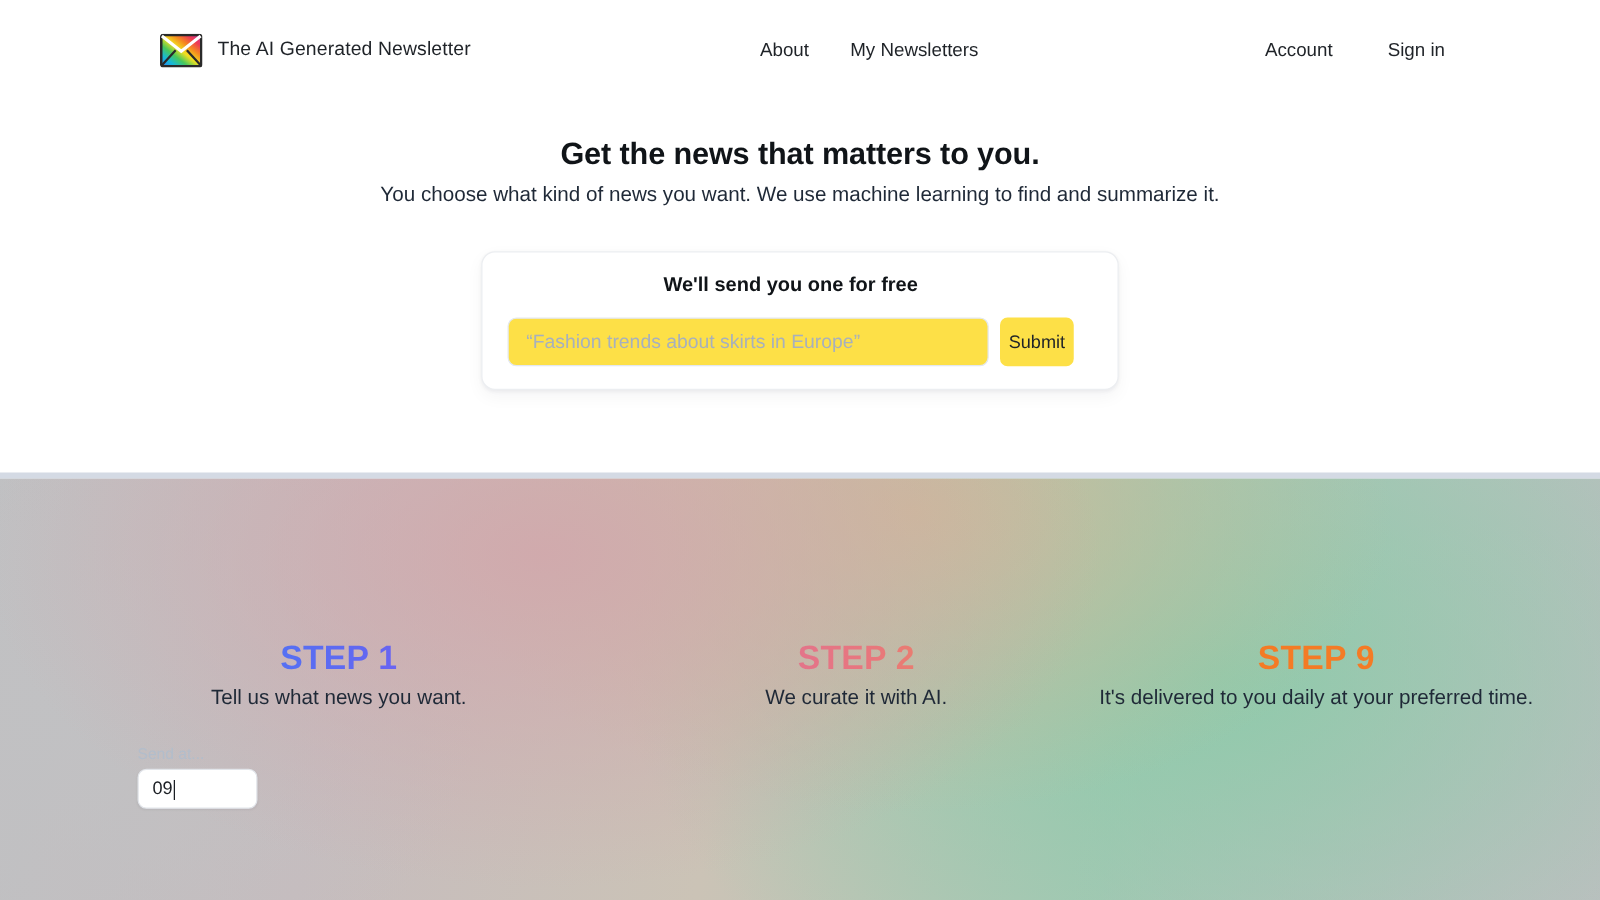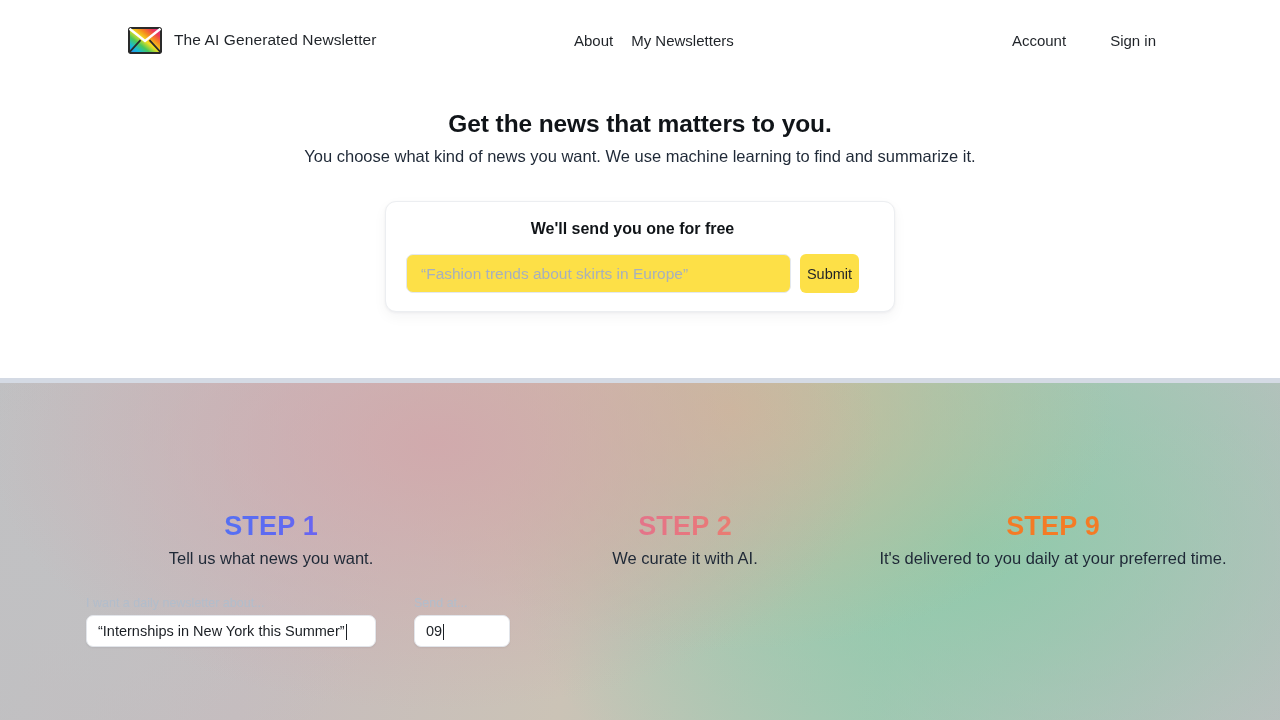--- a/index.html
+++ b/index.html
@@ -61,24 +61,24 @@
 
   .brand-name {
     font-size: 15.5px;
     color: #1f2328;
     letter-spacing: 0.1px;
     white-space: nowrap;
   }
 
   .nav-center {
     position: absolute;
-    left: 574px;
+    left: 608px;
     display: flex;
     align-items: flex-end;
-    gap: 18px;
+    gap: 33px;
   }
 
   .nav-right {
     position: absolute;
     right: 124px;
     display: flex;
     align-items: center;
     gap: 44px;
   }
 
@@ -359,27 +359,20 @@
         <div class="step-desc">We curate it with AI.</div>
       </div>
 
       <div class="step step-3">
         <div class="step-title">STEP 9</div>
         <div class="step-desc">It's delivered to you daily at your preferred time.</div>
       </div>
 
       <div class="mini-form">
 
-        <div class="field-topic">
-          <div class="field-label">I want a daily newsletter about...</div>
-          <div class="field-box">
-            <span>“Internships in New York this Summer”</span>
-              <span class="caret"></span>
-          </div>
-        </div>
 
         <div class="field-time">
           <div class="field-label">Send at...</div>
           <div class="field-box">
             <span>09</span>
               <span class="caret"></span>
           </div>
         </div>
 
       </div>

